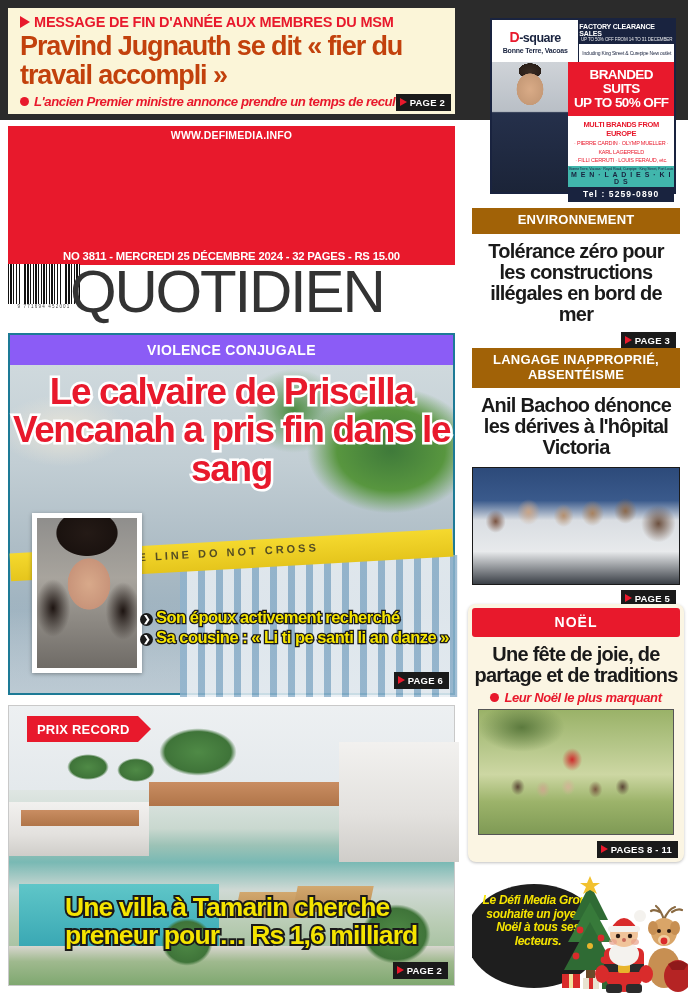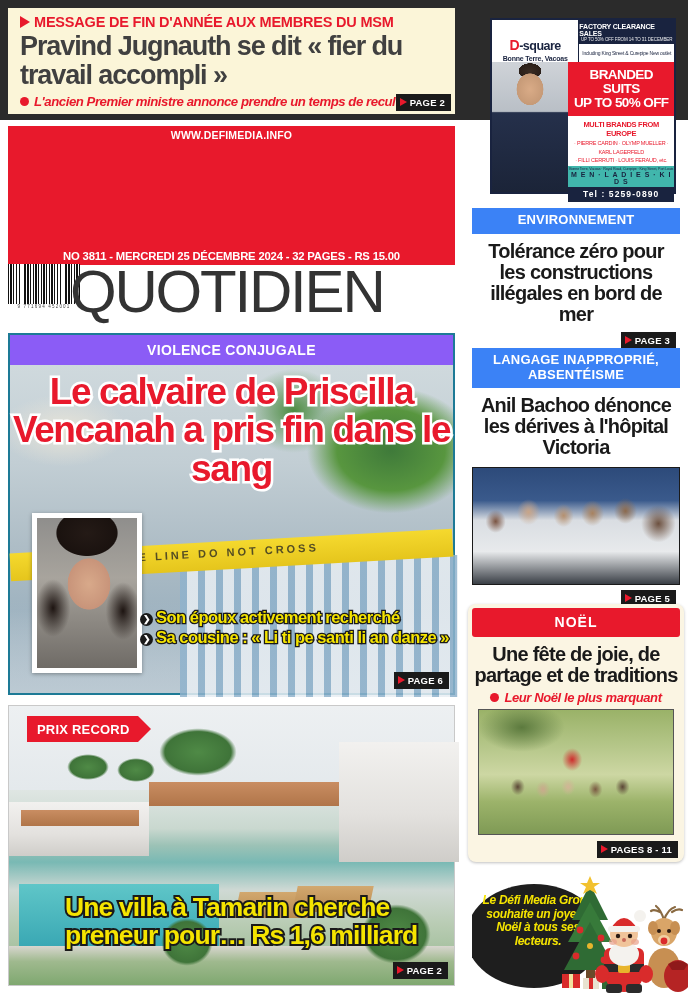--- a/index.html
+++ b/index.html
@@ -33,21 +33,21 @@
   }
   .tri {
     display: inline-block; width: 0; height: 0;
     border-left: 10px solid #e8192c;
     border-top: 6px solid transparent;
     border-bottom: 6px solid transparent;
     vertical-align: -1px; margin-right: 4px;
   }
   .tb-head {
     position: absolute; left: 12px; top: 24px; width: 420px;
-    color: #404040; font-weight: bold; font-size: 27px;
+    color: #c2410c; font-weight: bold; font-size: 27px;
     line-height: 1.08; letter-spacing: -1.1px;
   }
   .tb-sub {
     position: absolute; left: 12px; top: 86px;
     color: #e8192c; font-weight: bold; font-style: italic;
     font-size: 13.2px; letter-spacing: -0.45px; white-space: nowrap;
   }
   .dot {
     display: inline-block; width: 9px; height: 9px; border-radius: 50%;
     background: #e8192c; vertical-align: 0px; margin-right: 5px;
@@ -66,21 +66,21 @@
   }
 
   
   .ad {
     position: absolute; left: 490px; top: 18px; width: 186px; height: 176px;
     background: #ffffff; border: 2px solid #19233f;
   }
   .ad-row1 { position: absolute; left: 0; top: 0; width: 100%; height: 42px; display: flex; }
   .ad-logo {
     width: 48%; height: 100%; background: #ffffff; border-right: 1.5px solid #19233f;
-    display: flex; flex-direction: column; align-items: center; justify-content: flex-end;
+    display: flex; flex-direction: column; align-items: center; justify-content: center;
   }
   .ad-logo-top { font-size: 12.5px; font-weight: bold; color: #19233f; letter-spacing: -0.5px; }
   .ad-logo-top .sq { color: #e8192c; font-size: 14px; }
   .ad-logo-sub { font-size: 7px; color: #19233f; font-weight: bold; margin-top: 2px; letter-spacing: -0.2px; }
   .ad-right1 { width: 52%; height: 100%; display: flex; flex-direction: column; }
   .ad-fcs { background: #19233f; color: #ffffff; height: 58%; display: flex; flex-direction: column;
             align-items: center; justify-content: center; }
   .ad-fcs-a { font-size: 7px; font-weight: bold; letter-spacing: -0.2px; }
   .ad-fcs-b { font-size: 4.5px; letter-spacing: -0.1px; opacity: .9; }
   .ad-fcs2 { background: #ffffff; color: #19233f; height: 42%; display: flex;
@@ -263,21 +263,21 @@
     color: #f5e400; font-weight: bold; font-size: 26.5px; line-height: 1.06;
     letter-spacing: -0.9px;
     -webkit-text-stroke: 4px #1a1a1a;
     paint-order: stroke fill;
     margin-left: 40px;
   }
   .prix-page { position: absolute; right: 6px; bottom: 6px; }
 
   
   .rail-hd {
-    background: #3b82f6; color: #ffffff; font-weight: bold;
+    background: #a16207; color: #ffffff; font-weight: bold;
     text-align: center; font-size: 13px; padding: 5px 20px 6px; line-height: 1.12;
     letter-spacing: 0.2px;
   }
   .rail-title {
     color: #1a1a1a; font-weight: bold; text-align: center;
     font-size: 20px; line-height: 1.06; letter-spacing: -0.75px;
     padding: 7px 4px 2px;
   }
   .rail-page { text-align: right; padding: 3px 4px 0; }
 

